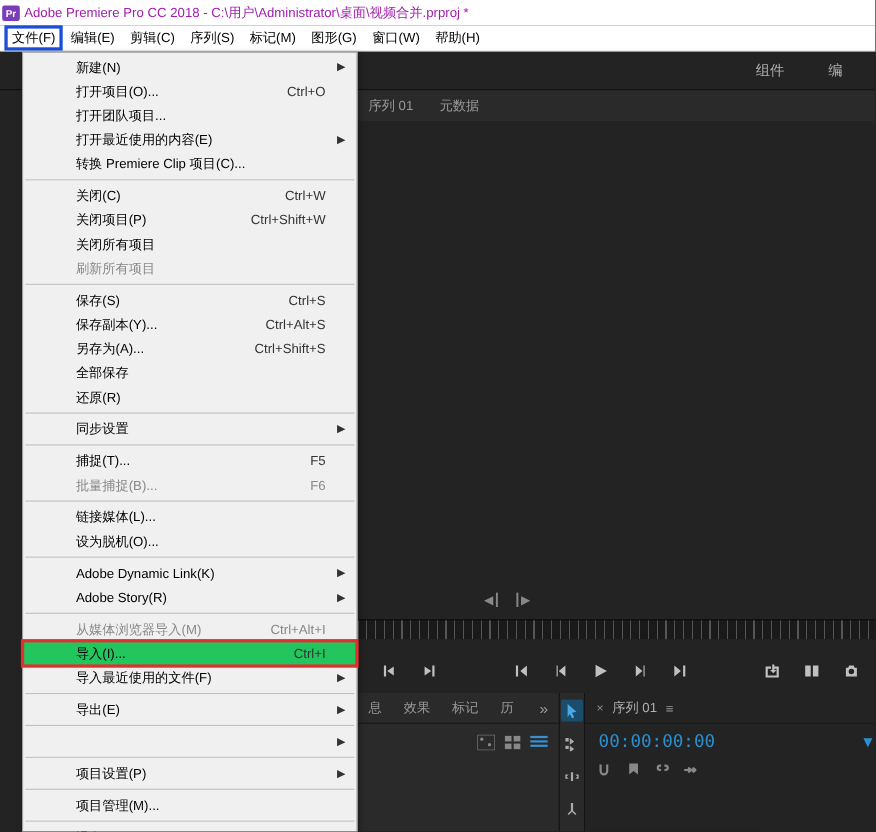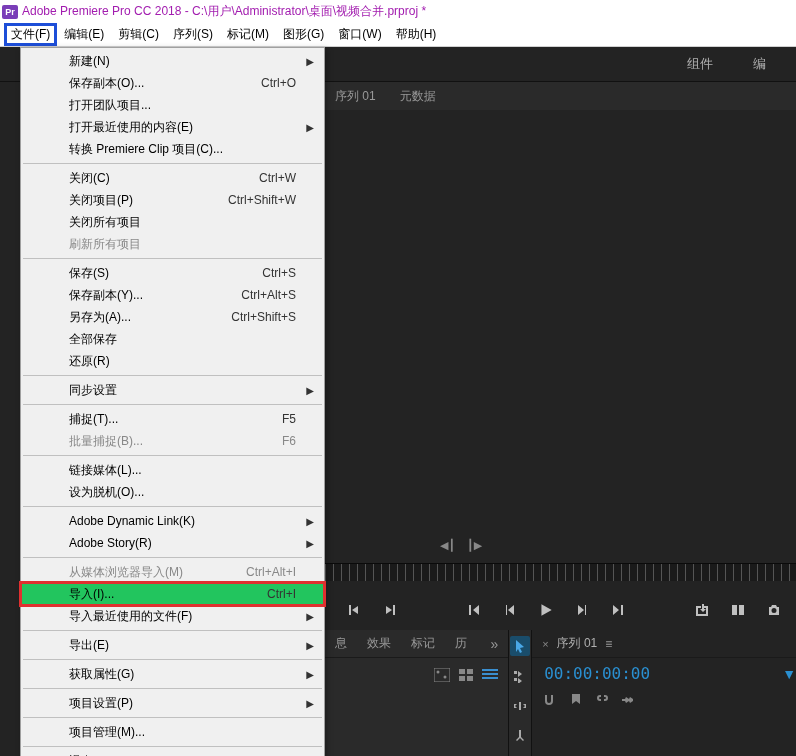--- a/index.html
+++ b/index.html
@@ -234,21 +234,21 @@
     </div>
   </div>
 </div>
 
 <div class="dropdown-menu" id="dropdown">
     <div class="dd-item">
       <span class="dd-label">新建(N)</span>
       <span class="dd-arrow">▶</span>
     </div>
     <div class="dd-item">
-      <span class="dd-label">保存副本(O)...</span>
+      <span class="dd-label">打开项目(O)...</span>
       <span class="dd-shortcut">Ctrl+O</span>
     </div>
     <div class="dd-item">
       <span class="dd-label">打开团队项目...</span>
     </div>
     <div class="dd-item">
       <span class="dd-label">打开最近使用的内容(E)</span>
       <span class="dd-arrow">▶</span>
     </div>
     <div class="dd-item">
@@ -331,21 +331,20 @@
       <span class="dd-label">导入最近使用的文件(F)</span>
       <span class="dd-arrow">▶</span>
     </div>
     <div class="dd-separator"></div>
     <div class="dd-item">
       <span class="dd-label">导出(E)</span>
       <span class="dd-arrow">▶</span>
     </div>
     <div class="dd-separator"></div>
     <div class="dd-item">
-      <span class="dd-label">获取属性(G)</span>
       <span class="dd-arrow">▶</span>
     </div>
     <div class="dd-separator"></div>
     <div class="dd-item">
       <span class="dd-label">项目设置(P)</span>
       <span class="dd-arrow">▶</span>
     </div>
     <div class="dd-separator"></div>
     <div class="dd-item">
       <span class="dd-label">项目管理(M)...</span>

